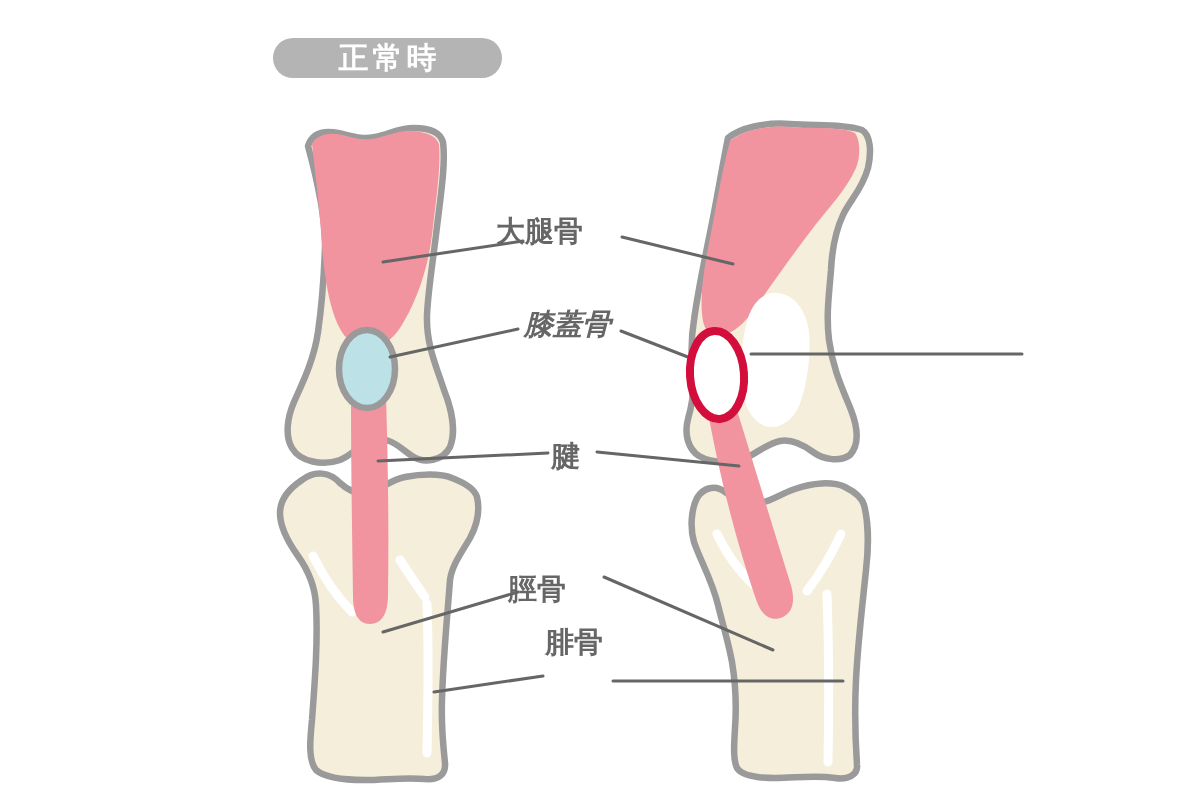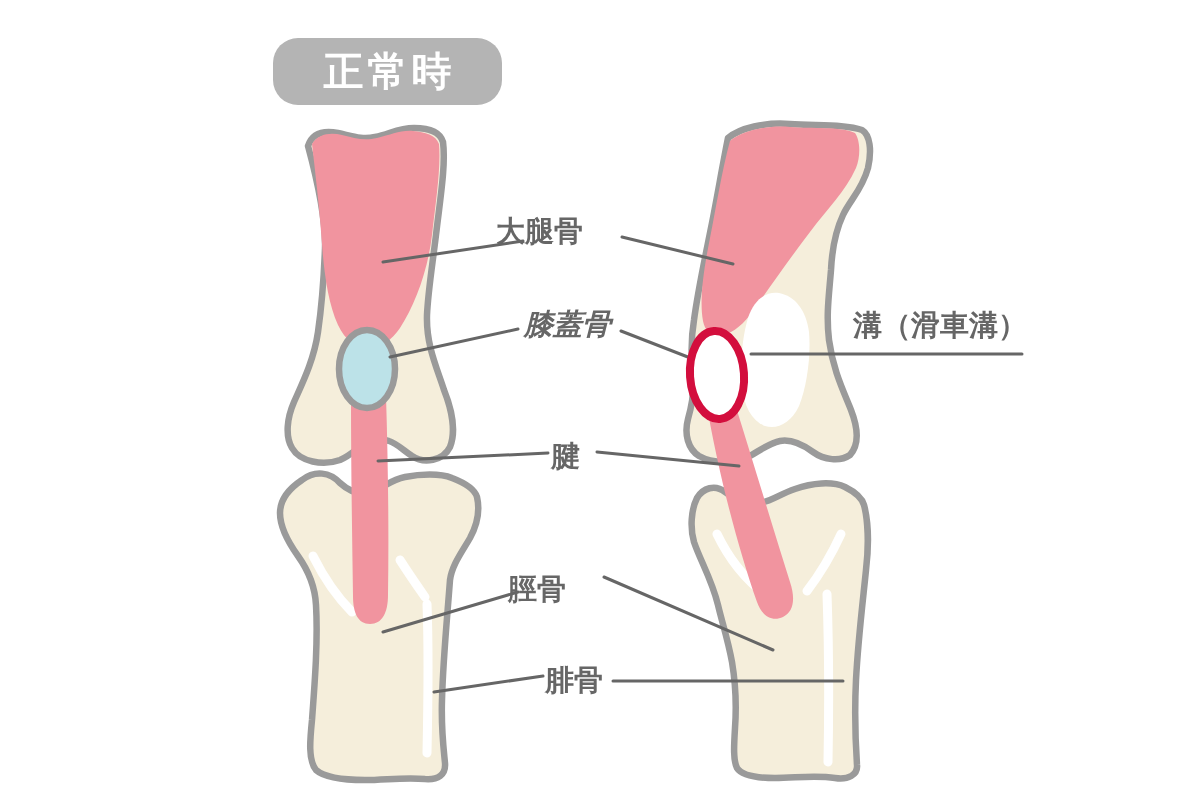--- a/index.html
+++ b/index.html
@@ -5,41 +5,41 @@
   html,body { margin:0; padding:0; background:#fff; }
   .stage {
     position:relative; width:1200px; height:800px;
     background:var(--background,#ffffff);
     font-family:"Liberation Sans", sans-serif;
     overflow:hidden;
   }
   .stage svg { position:absolute; inset:0; }
 
   .pill {
-    position:absolute; height:67px; border-radius:25px;
+    position:absolute; height:40px; border-radius:25px;
     background:var(--pill-bg,#b4b4b4);
     color:var(--pill-text,#ffffff);
-    font-size:40px; font-weight:bold; letter-spacing:4px;
+    font-size:30px; font-weight:bold; letter-spacing:4px;
     display:flex; align-items:center; justify-content:center;
     box-sizing:border-box; padding-left:4px;
   }
   .pill-normal   { left:273px; top:38px; width:229px; }
   .pill-abnormal { left:678px; top:38px; width:224px; }
 
   .anat-label {
     position:absolute; white-space:nowrap;
     color:var(--label-text,#666666);
     font-size:29px; font-weight:bold; line-height:29px;
   }
   .lbl-femur   { left:496px; top:217px; }
   .lbl-patella { left:524px; top:310px;font-style:italic; }
   .lbl-groove  { left:853px; top:311px; }
   .lbl-tendon  { left:551px; top:442px; }
   .lbl-tibia   { left:508px; top:575px; }
-  .lbl-fibula  { left:545px; top:666px; }
+  .lbl-fibula  { left:545px; top:628px; }
 
   .bone {
     fill:var(--bone,#f5eedb);
     stroke:var(--bone-outline,#9a9a9a);
     stroke-width:6.5; stroke-linejoin:round; stroke-linecap:round;
   }
   .muscle { fill:var(--muscle,#f1949f); }
   .white-fill { fill:var(--highlight,#ffffff); }
   .highlight {
     fill:none; stroke:var(--highlight,#ffffff);
@@ -177,17 +177,16 @@
       <path class="leader" d="M 613,681 L 843,681"></path>
     </g>
 
     <ellipse class="patella-abnormal" cx="717" cy="375" rx="27" ry="44" transform="rotate(-4 717 375)"></ellipse>
   </svg>
 
   <div class="pill pill-normal">正常時</div>
 
   <div class="anat-label lbl-femur">大腿骨</div>
   <div class="anat-label lbl-patella">膝蓋骨</div>
-  <div class="anat-label lbl-groove">溝（滑車溝）</div>
   <div class="anat-label lbl-tendon">腱</div>
   <div class="anat-label lbl-tibia">脛骨</div>
   <div class="anat-label lbl-fibula">腓骨</div>
 </div>
 
 </body></html>

